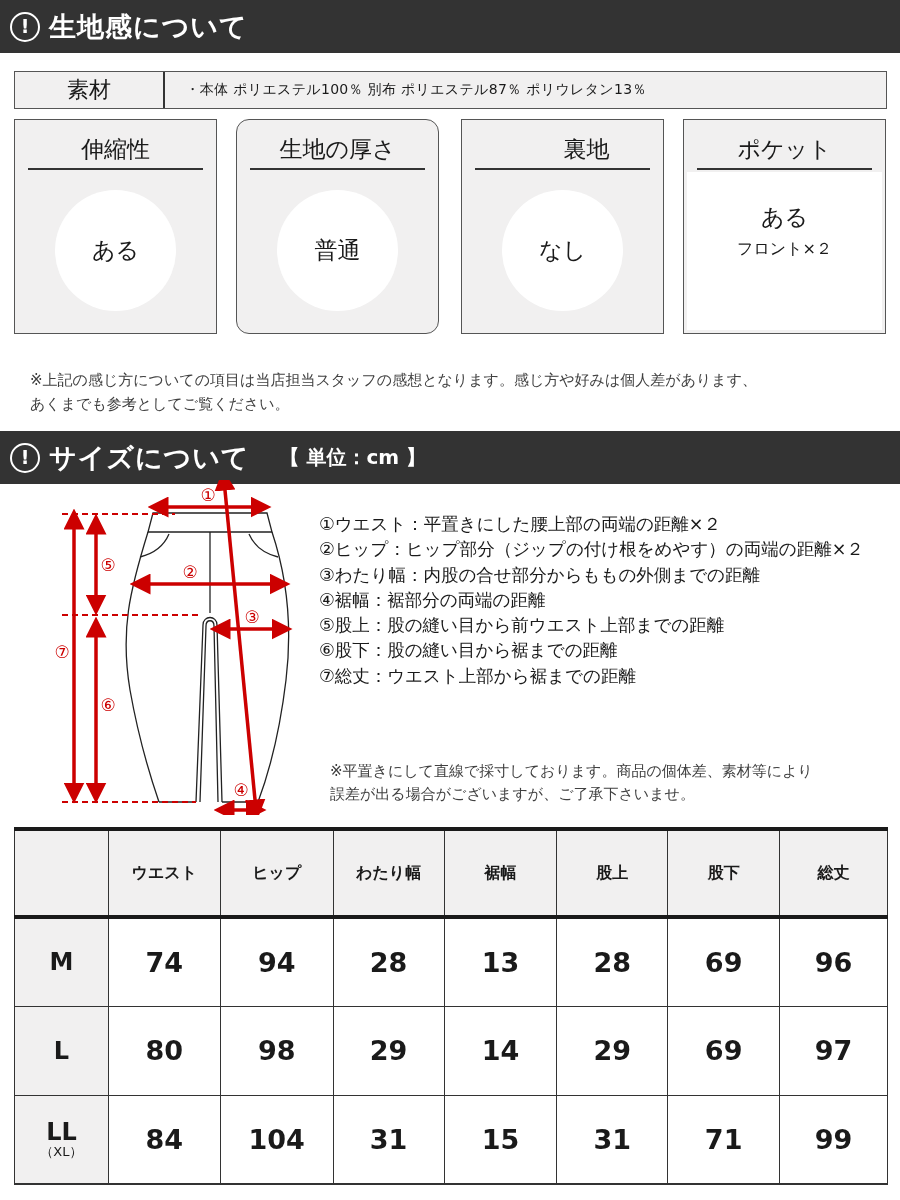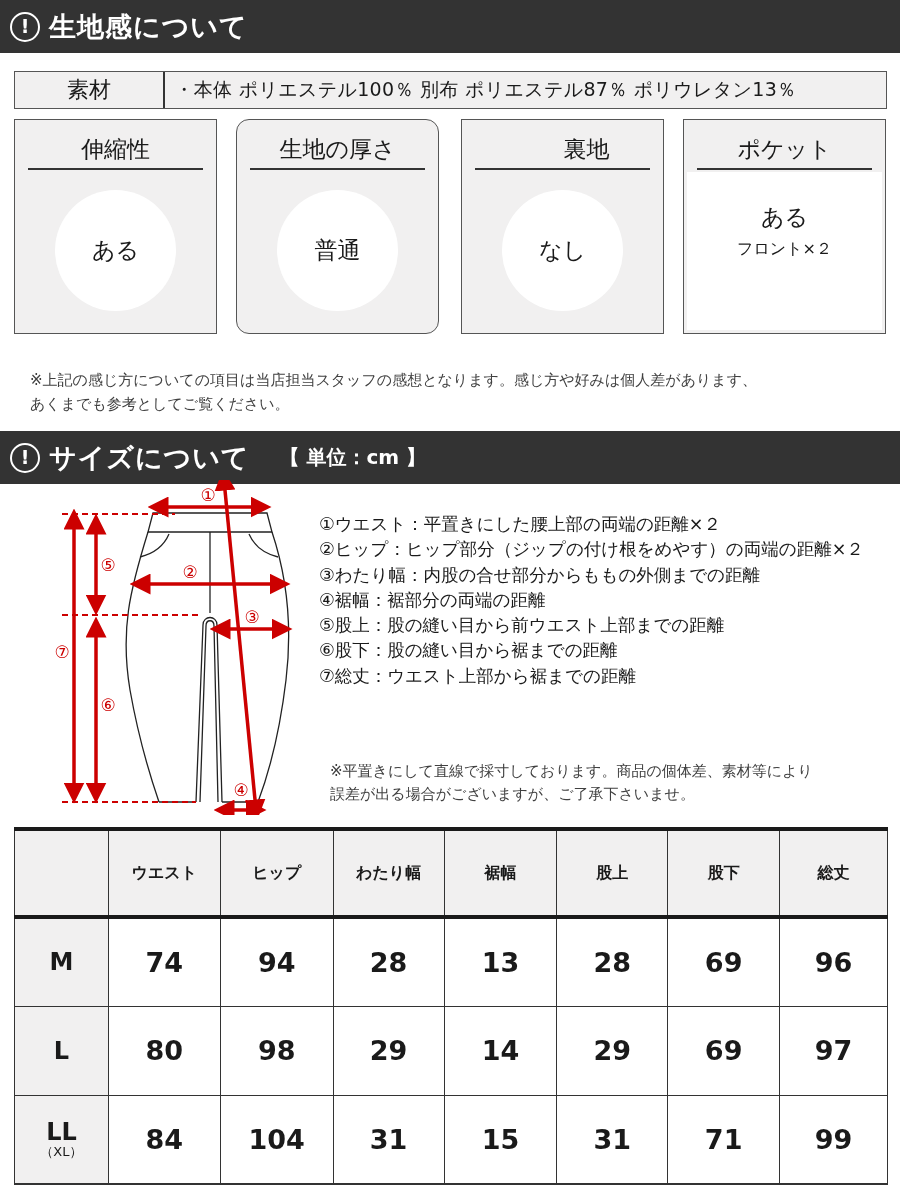--- a/index.html
+++ b/index.html
@@ -19,21 +19,21 @@
   .section-header .title { font-size: 27px; font-weight: bold; margin-left: 9px; letter-spacing: 1px; }
   .section-header .unit { font-size: 20px; font-weight: bold; margin-left: 30px; }
 
   .material-row {
     position: absolute; left: 14px; top: 71px; width: 873px; height: 38px;
     background: #f1f0f0; border: 1.5px solid #555;
     display: flex; align-items: center;
   }
   .material-row .label { width: 148px; text-align: center; font-size: 22px; }
   .material-row .divider { width: 1.5px; height: 36px; background: #333; }
-  .material-row .value { font-size: 19px; padding-left: 10px; letter-spacing: 0.3px; }
+  .material-row .value { font-size: 14px; padding-left: 21px; letter-spacing: 0.3px; }
 
   .attr-box {
     position: absolute; top: 119px; width: 203px; height: 215px;
     background: #f1f0f0; border: 1.5px solid #555;
   }
   .attr-box .attr-title { text-align: center; font-size: 23px; margin-top: 14px; height: 30px; }
   .attr-box .attr-rule { position: absolute; left: 13px; right: 13px; top: 48px; height: 1.5px; background: #333; }
   .attr-box .circle {
     position: absolute; left: 40px; top: 70px; width: 121px; height: 121px; border-radius: 50%;
     background: #ffffff; display: flex; align-items: center; justify-content: center; font-size: 23px;

